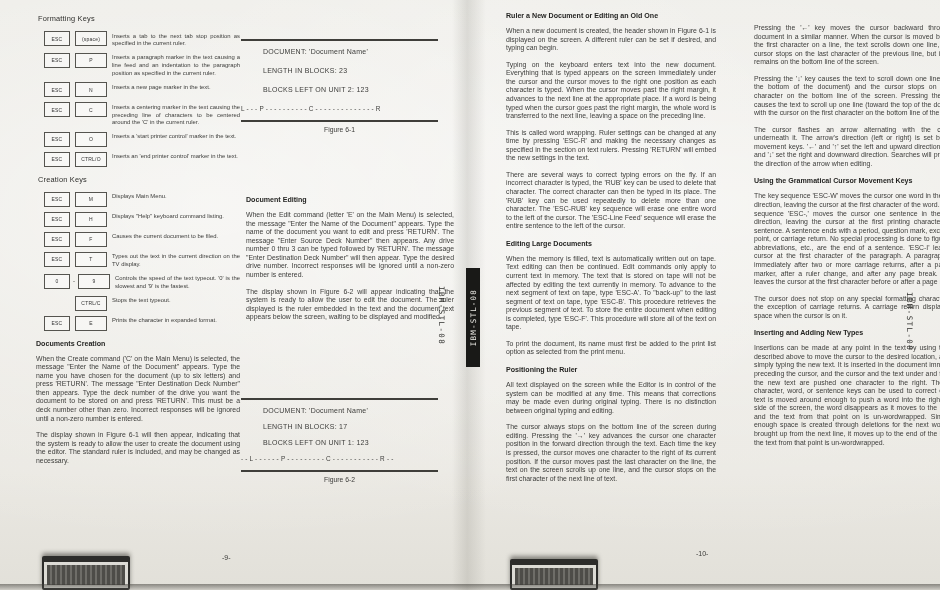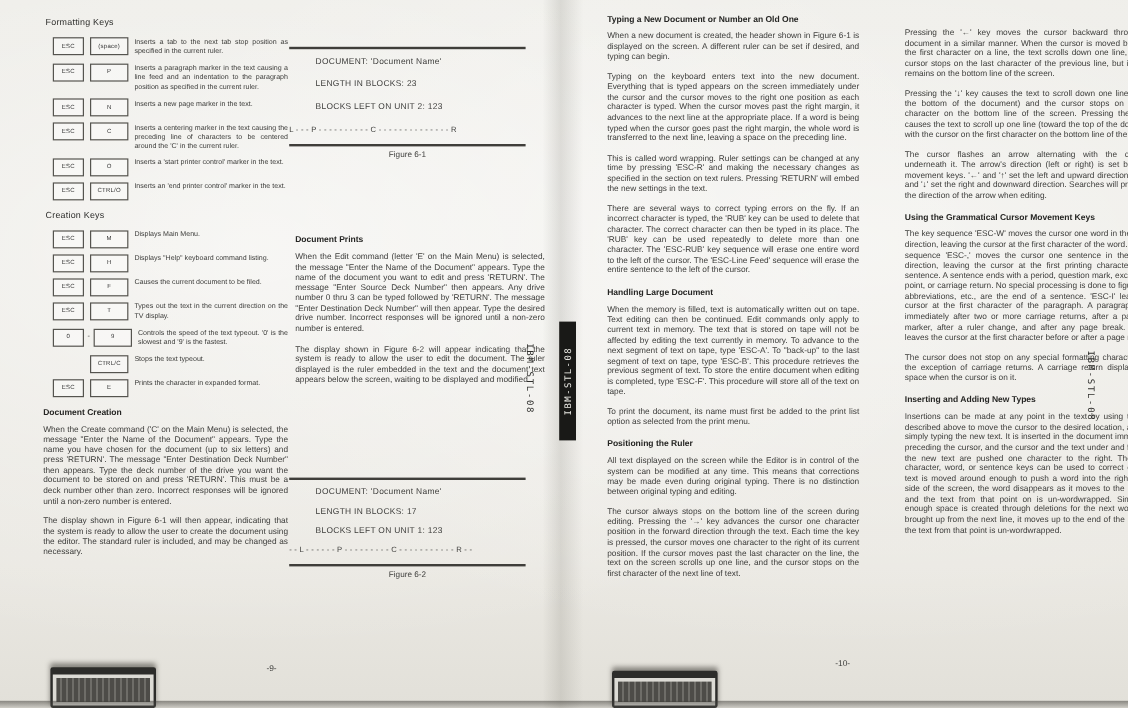--- a/index.html
+++ b/index.html
@@ -140,62 +140,62 @@
       <span class="key k1 ghost"></span>
       <span class="key k2">CTRL/C</span>
       <span class="kdesc">Stops the text typeout.</span>
     </div>
     <div class="keyrow">
       <span class="key k1">ESC</span>
       <span class="key k2">E</span>
       <span class="kdesc">Prints the character in expanded format.</span>
     </div>
 
-    <div class="bhead">Document Creation</div>
+    <div class="bhead">Documents Creation</div>
     <p class="para">When the Create command ('C' on the Main Menu) is selected, the message "Enter the Name of the Document" appears. Type the name you have chosen for the document (up to six letters) and press 'RETURN'. The message "Enter Destination Deck Number" then appears. Type the deck number of the drive you want the document to be stored on and press 'RETURN'. This must be a deck number other than zero. Incorrect responses will be ignored until a non-zero number is entered.</p>
     <p class="para">The display shown in Figure 6-1 will then appear, indicating that the system is ready to allow the user to create the document using the editor. The standard ruler is included, and may be changed as necessary.</p>
   </div>
 
   <div class="figbox" style="left:241px;top:39px;">
     <div class="figrule"></div>
     <div class="figbody">
       <div class="figline">DOCUMENT: 'Document Name'</div>
       <div class="figline">LENGTH IN BLOCKS: 23</div>
       <div class="figline">BLOCKS LEFT ON UNIT 2: 123</div>
       <div class="figruler">L - - - P - - - - - - - - - - C - - - - - - - - - - - - - - R</div>
     </div>
     <div class="figrule"></div>
     <div class="figcaption">Figure 6-1</div>
   </div>
 
   <div class="col" style="left:246px;top:196px;width:208px;">
-    <div class="bhead" style="margin-top:0;">Document Prints</div>
+    <div class="bhead" style="margin-top:0;">Document Editing</div>
     <p class="para">When the Edit command (letter 'E' on the Main Menu) is selected, the message "Enter the Name of the Document" appears. Type the name of the document you want to edit and press 'RETURN'. The message "Enter Source Deck Number" then appears. Any drive number 0 thru 3 can be typed followed by 'RETURN'. The message "Enter Destination Deck Number" will then appear. Type the desired drive number. Incorrect responses will be ignored until a non-zero number is entered.</p>
     <p class="para">The display shown in Figure 6-2 will appear indicating that the system is ready to allow the user to edit the document. The ruler displayed is the ruler embedded in the text and the document text appears below the screen, waiting to be displayed and modified.</p>
   </div>
 
   <div class="figbox" style="left:241px;top:398px;">
     <div class="figrule"></div>
     <div class="figbody">
       <div class="figline figline2">DOCUMENT: 'Document Name'</div>
       <div class="figline figline2">LENGTH IN BLOCKS: 17</div>
       <div class="figline figline2">BLOCKS LEFT ON UNIT 1: 123</div>
       <div class="figruler">- - L - - - - - - P - - - - - - - - - C - - - - - - - - - - - R - -</div>
     </div>
     <div class="figrule"></div>
     <div class="figcaption">Figure 6-2</div>
   </div>
 
   <div class="col" style="left:506px;top:12px;width:210px;">
-    <div class="bhead" style="margin-top:0;">Typing a New Document or Number an Old One</div>
+    <div class="bhead" style="margin-top:0;">Ruler a New Document or Editing an Old One</div>
     <p class="para">When a new document is created, the header shown in Figure 6-1 is displayed on the screen. A different ruler can be set if desired, and typing can begin.</p>
     <p class="para">Typing on the keyboard enters text into the new document. Everything that is typed appears on the screen immediately under the cursor and the cursor moves to the right one position as each character is typed. When the cursor moves past the right margin, it advances to the next line at the appropriate place. If a word is being typed when the cursor goes past the right margin, the whole word is transferred to the next line, leaving a space on the preceding line.</p>
     <p class="para">This is called word wrapping. Ruler settings can be changed at any time by pressing 'ESC-R' and making the necessary changes as specified in the section on text rulers. Pressing 'RETURN' will embed the new settings in the text.</p>
     <p class="para">There are several ways to correct typing errors on the fly. If an incorrect character is typed, the 'RUB' key can be used to delete that character. The correct character can then be typed in its place. The 'RUB' key can be used repeatedly to delete more than one character. The 'ESC-RUB' key sequence will erase one entire word to the left of the cursor. The 'ESC-Line Feed' sequence will erase the entire sentence to the left of the cursor.</p>
-    <div class="bhead">Handling Large Document</div>
+    <div class="bhead">Editing Large Documents</div>
     <p class="para">When the memory is filled, text is automatically written out on tape. Text editing can then be continued. Edit commands only apply to current text in memory. The text that is stored on tape will not be affected by editing the text currently in memory. To advance to the next segment of text on tape, type 'ESC-A'. To "back-up" to the last segment of text on tape, type 'ESC-B'. This procedure retrieves the previous segment of text. To store the entire document when editing is completed, type 'ESC-F'. This procedure will store all of the text on tape.</p>
     <p class="para">To print the document, its name must first be added to the print list option as selected from the print menu.</p>
     <div class="bhead">Positioning the Ruler</div>
     <p class="para">All text displayed on the screen while the Editor is in control of the system can be modified at any time. This means that corrections may be made even during original typing. There is no distinction between original typing and editing.</p>
     <p class="para">The cursor always stops on the bottom line of the screen during editing. Pressing the '→' key advances the cursor one character position in the forward direction through the text. Each time the key is pressed, the cursor moves one character to the right of its current position. If the cursor moves past the last character on the line, the text on the screen scrolls up one line, and the cursor stops on the first character of the next line of text.</p>
   </div>
 
   <div class="col" style="left:718px;top:24px;width:212px;margin-left:36px;">
     <p class="para">Pressing the '←' key moves the cursor backward through the document in a similar manner. When the cursor is moved back past the first character on a line, the text scrolls down one line, and the cursor stops on the last character of the previous line, but it always remains on the bottom line of the screen.</p>
     <p class="para">Pressing the '↓' key causes the text to scroll down one line (toward the bottom of the document) and the cursor stops on the first character on the bottom line of the screen. Pressing the '↑' key causes the text to scroll up one line (toward the top of the document) with the cursor on the first character on the bottom line of the screen.</p>

